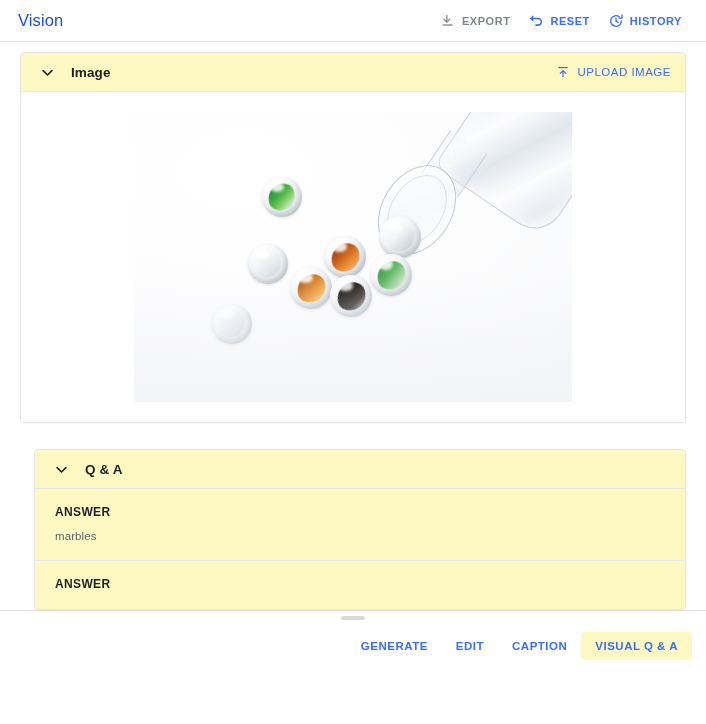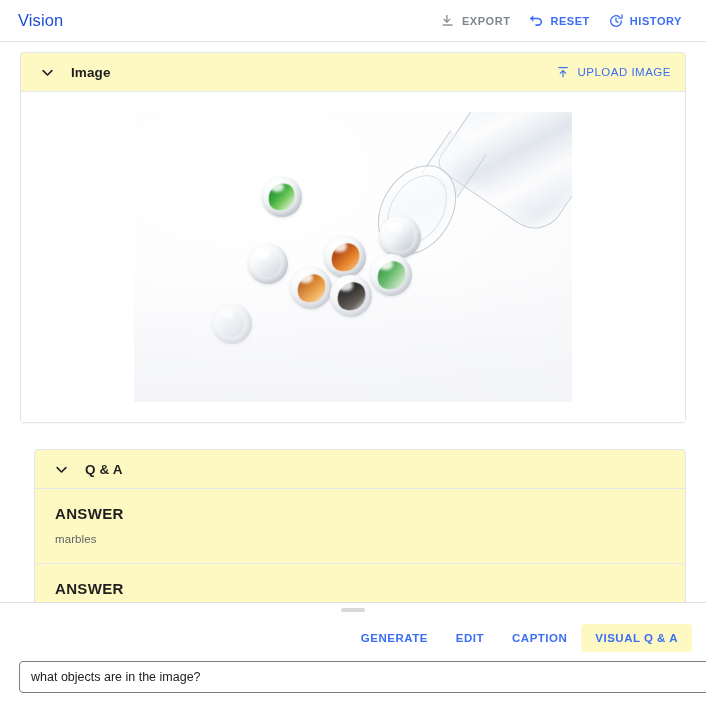--- a/index.html
+++ b/index.html
@@ -207,36 +207,36 @@
   }
 
   
   .qa-card { margin-top: 26px; margin-left: 14px; }
   .qa-row {
     padding: 16px 20px 18px 20px;
     border-bottom: 1px solid #e8e9eb;
   }
   .qa-row:last-child { border-bottom: none; }
   .qa-label {
-    font-size: 15px;
+    font-size: 12px;
     font-weight: 700;
     color: #1f1f1f;
     letter-spacing: 0.35px;
   }
   .qa-value {
     margin-top: 11px;
     font-size: 11.5px;
     color: #5f6368;
     letter-spacing: 0.1px;
   }
 
   
   .bottom {
     position: absolute;
-    left: 0; right: 0; bottom: 12px;
+    left: 0; right: 0; bottom: 4px;
     height: 110px;
     background: #ffffff;
   }
   .drag-handle-wrap {
     height: 14px;
     display: flex;
     align-items: flex-start;
     justify-content: center;
     border-top: 1px solid #e0e0e0;
     padding-top: 5px;
@@ -431,17 +431,14 @@
     <div class="drag-handle"></div>
   </div>
 
   <div class="tabs">
     <button class="tab">GENERATE</button>
     <button class="tab">EDIT</button>
     <button class="tab">CAPTION</button>
     <button class="tab active">VISUAL Q &amp; A</button>
   </div>
 
-  <div class="input-wrap">
-    <input class="qa-input" type="text" value="what objects are in the image?" style="">
-  </div>
 
 </div>
 
 </body></html>

